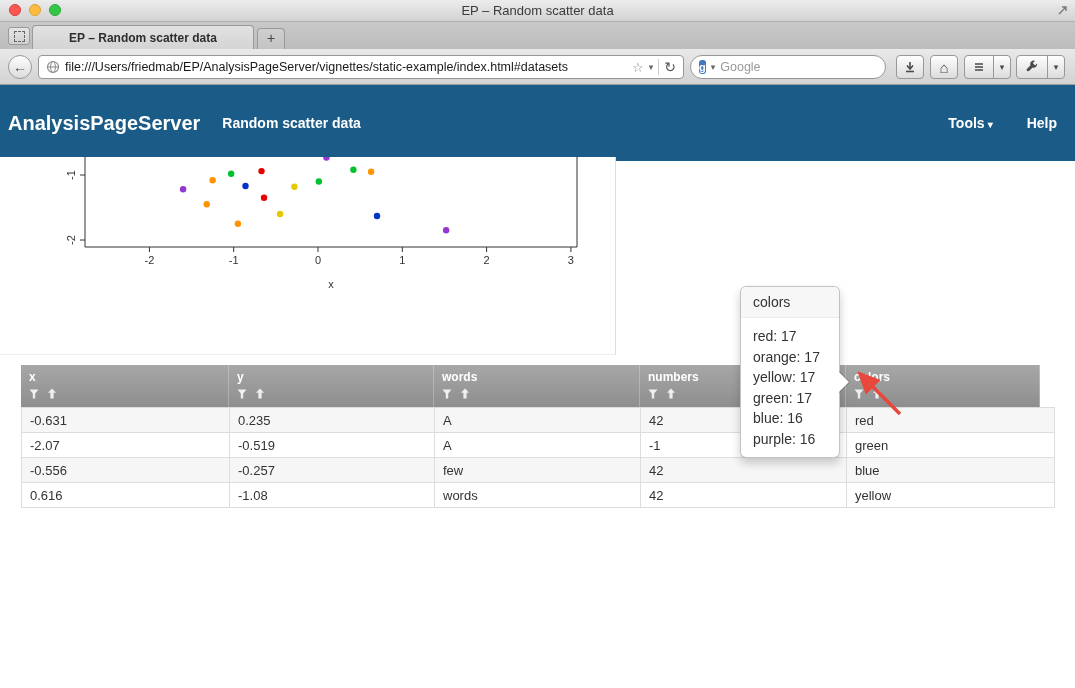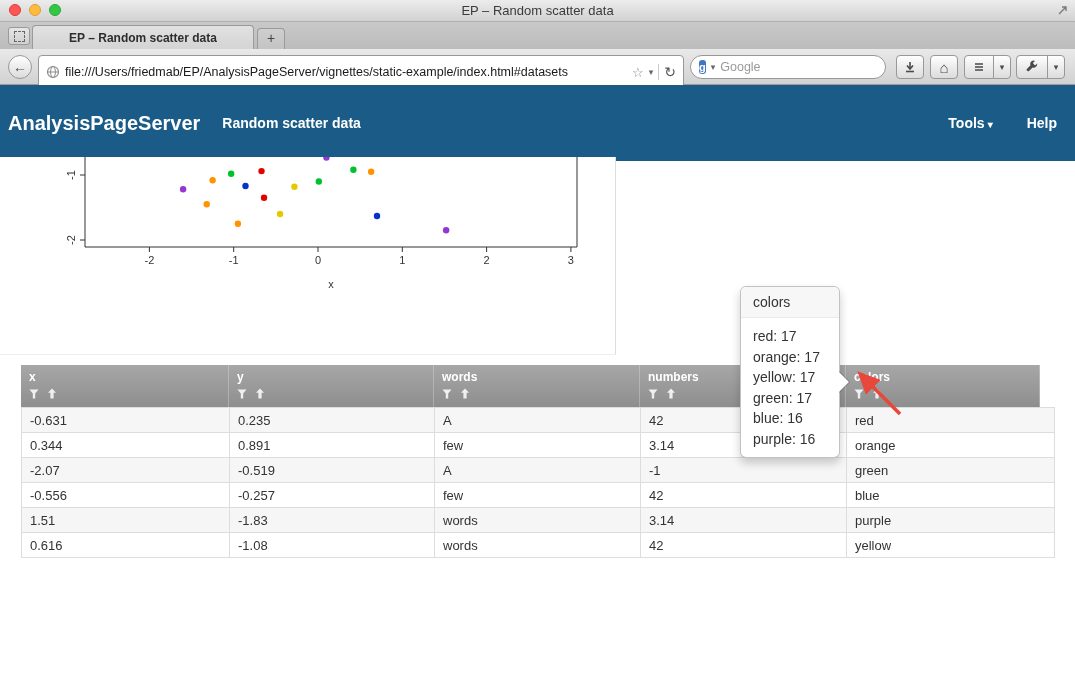--- a/index.html
+++ b/index.html
@@ -36,21 +36,21 @@
 
   
   .btoolbar { position:absolute; top:49px; left:0; right:0; height:36px; box-sizing:border-box;
     background:linear-gradient(#e9e9e9,#d2d2d2); border-bottom:1px solid #9c9c9c; }
   .btn { position:absolute; top:6px; height:24px; box-sizing:border-box;
     background:linear-gradient(#fefefe,#dcdcdc); border:1px solid #989898; border-radius:4px;
     display:flex; align-items:center; justify-content:center; color:#4a4a4a; }
   .back { left:8px; width:24px; border-radius:12px; font-size:14px; }
   .urlbar { position:absolute; left:38px; top:6px; width:646px; height:24px; box-sizing:border-box;
     background:#fff; border:1px solid #979797; border-radius:4px;
-    display:flex; align-items:center; padding:16px 7px; gap:5px; }
+    display:flex; align-items:center; padding:6px 7px; gap:5px; }
   .urlbar input { flex:1; border:none; outline:none; font-size:12.5px; color:#1a1a1a;
     font-family:inherit; background:transparent; }
   .star { color:#8a8a8a; font-size:13px; }
   .caret { color:#666; font-size:9px; }
   .sep { width:1px; height:16px; background:#ccc; }
   .reload { color:#555; font-size:14px; }
   .search { position:absolute; left:690px; top:6px; width:196px; height:24px; box-sizing:border-box;
     background:#fff; border:1px solid #979797; border-radius:12px;
     display:flex; align-items:center; padding:0 8px; gap:5px; }
   .gicon { width:14px; height:14px; border-radius:3px; background:#4178be; color:#fff;
@@ -312,48 +312,34 @@
           </colgroup>
         <tbody id="tbody">
             <tr>
               <td>-0.631</td>
               <td>0.235</td>
               <td>A</td>
               <td>42</td>
               <td>red</td>
             </tr>
             <tr>
-              <td>0.344</td>
-              <td>0.891</td>
-              <td>few</td>
-              <td>3.14</td>
-              <td>orange</td>
-            </tr>
-            <tr>
               <td>-2.07</td>
               <td>-0.519</td>
               <td>A</td>
               <td>-1</td>
               <td>green</td>
             </tr>
             <tr>
               <td>-0.556</td>
               <td>-0.257</td>
               <td>few</td>
               <td>42</td>
               <td>blue</td>
             </tr>
             <tr>
-              <td>1.51</td>
-              <td>-1.83</td>
-              <td>words</td>
-              <td>3.14</td>
-              <td>purple</td>
-            </tr>
-            <tr>
               <td>0.616</td>
               <td>-1.08</td>
               <td>words</td>
               <td>42</td>
               <td>yellow</td>
             </tr>
           </tbody>
       </table>
     </div>
 

